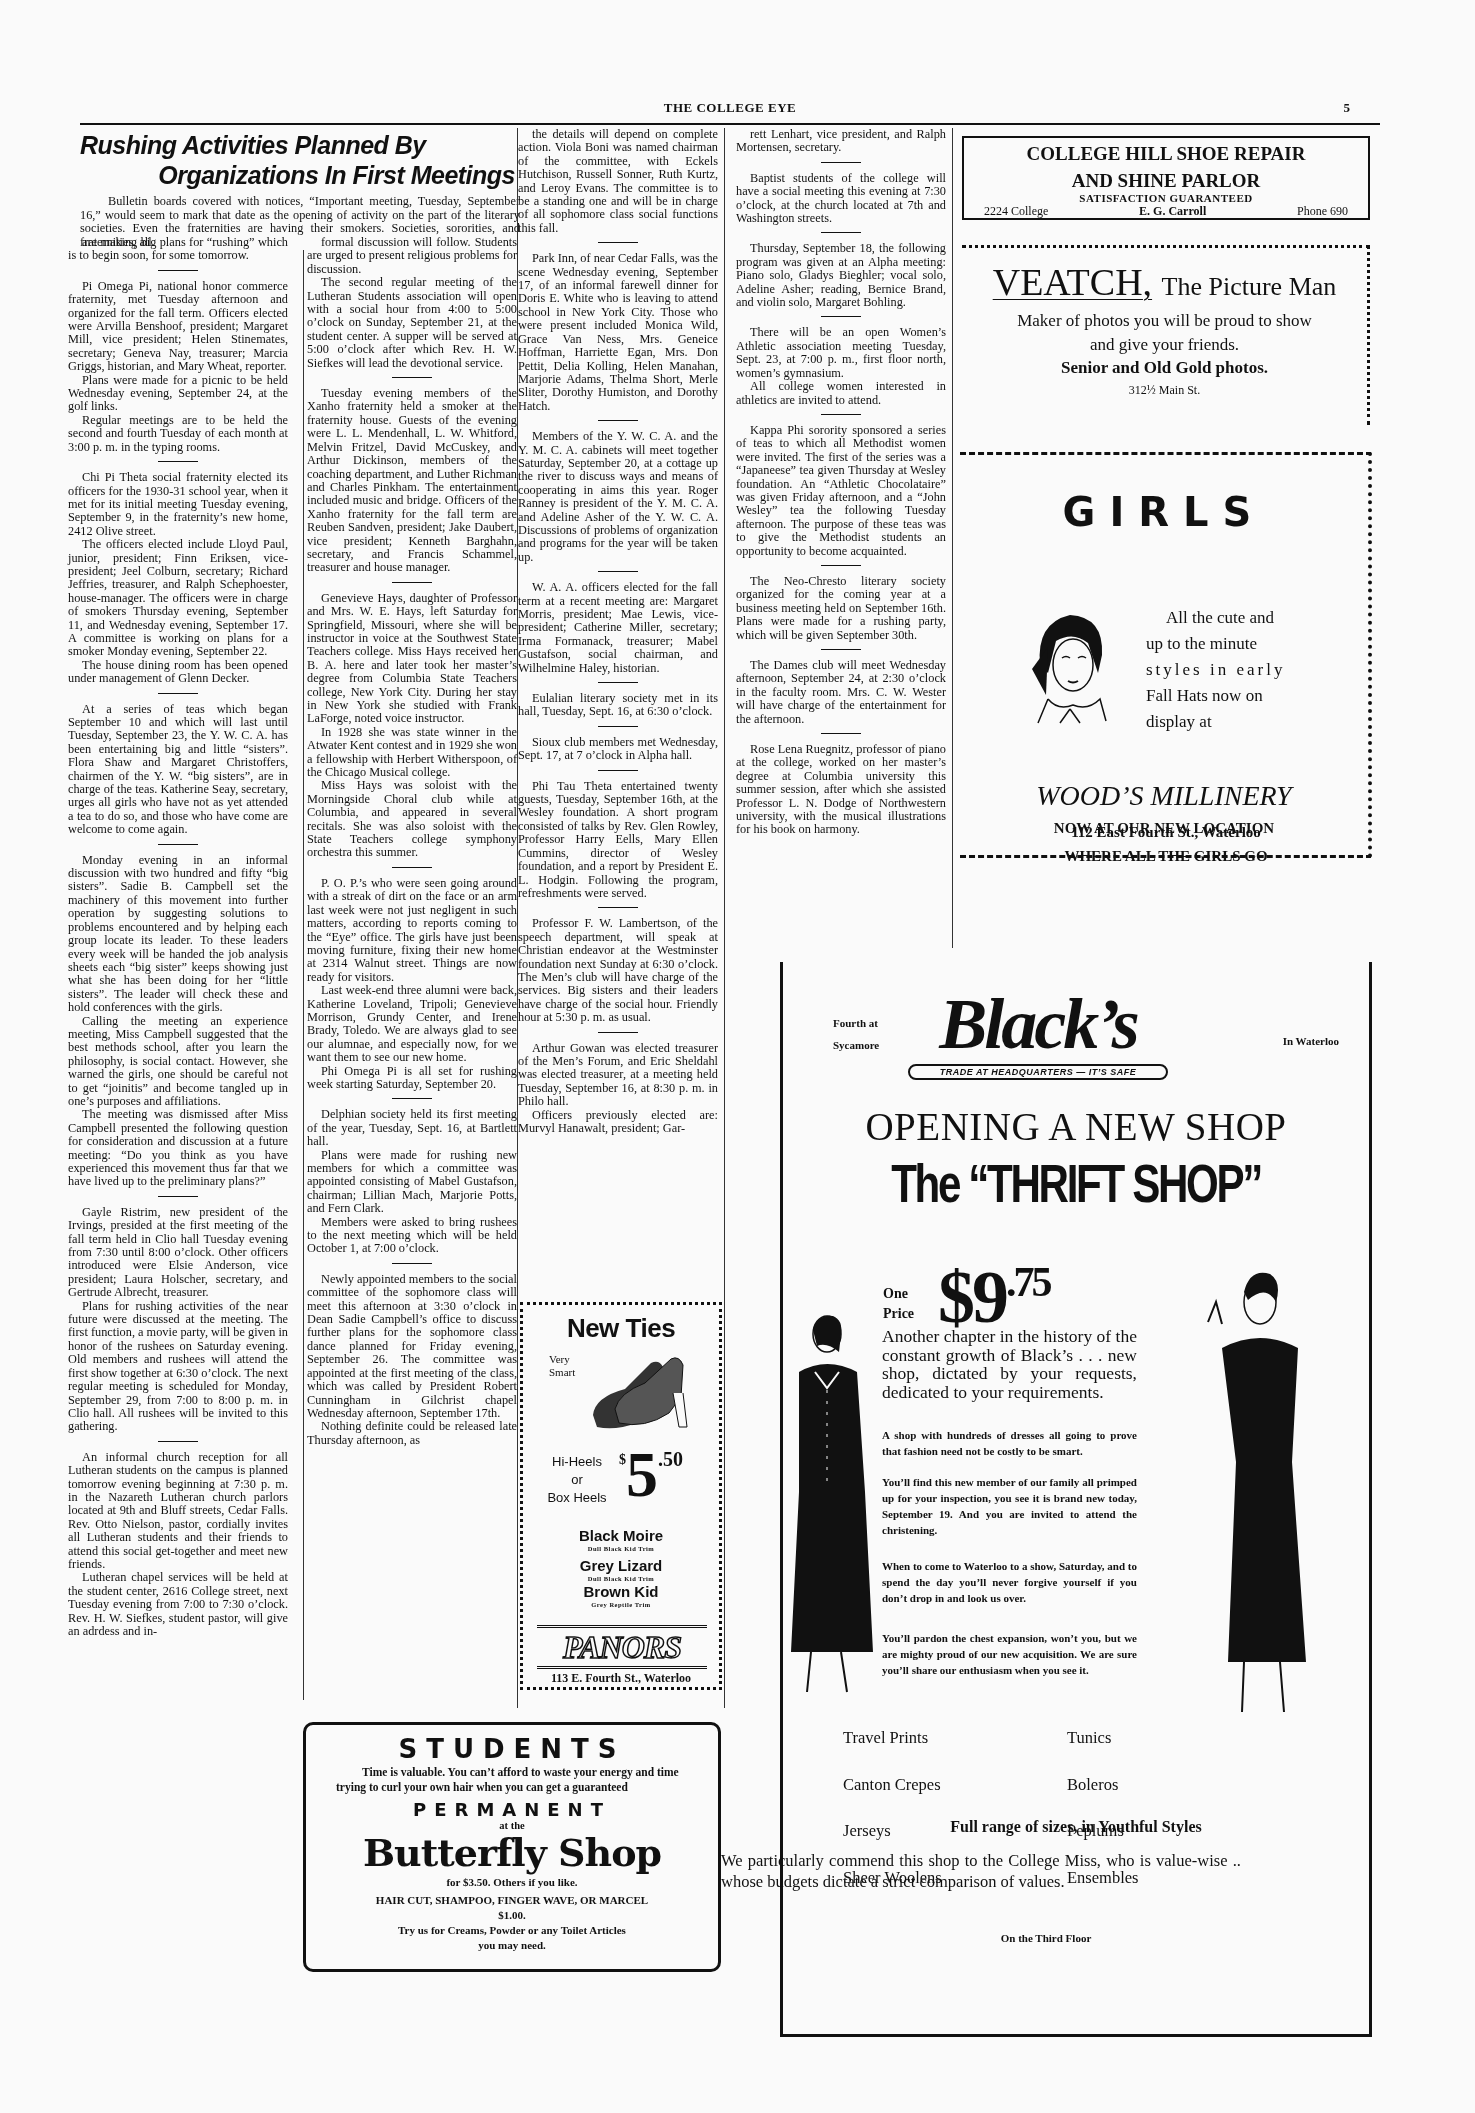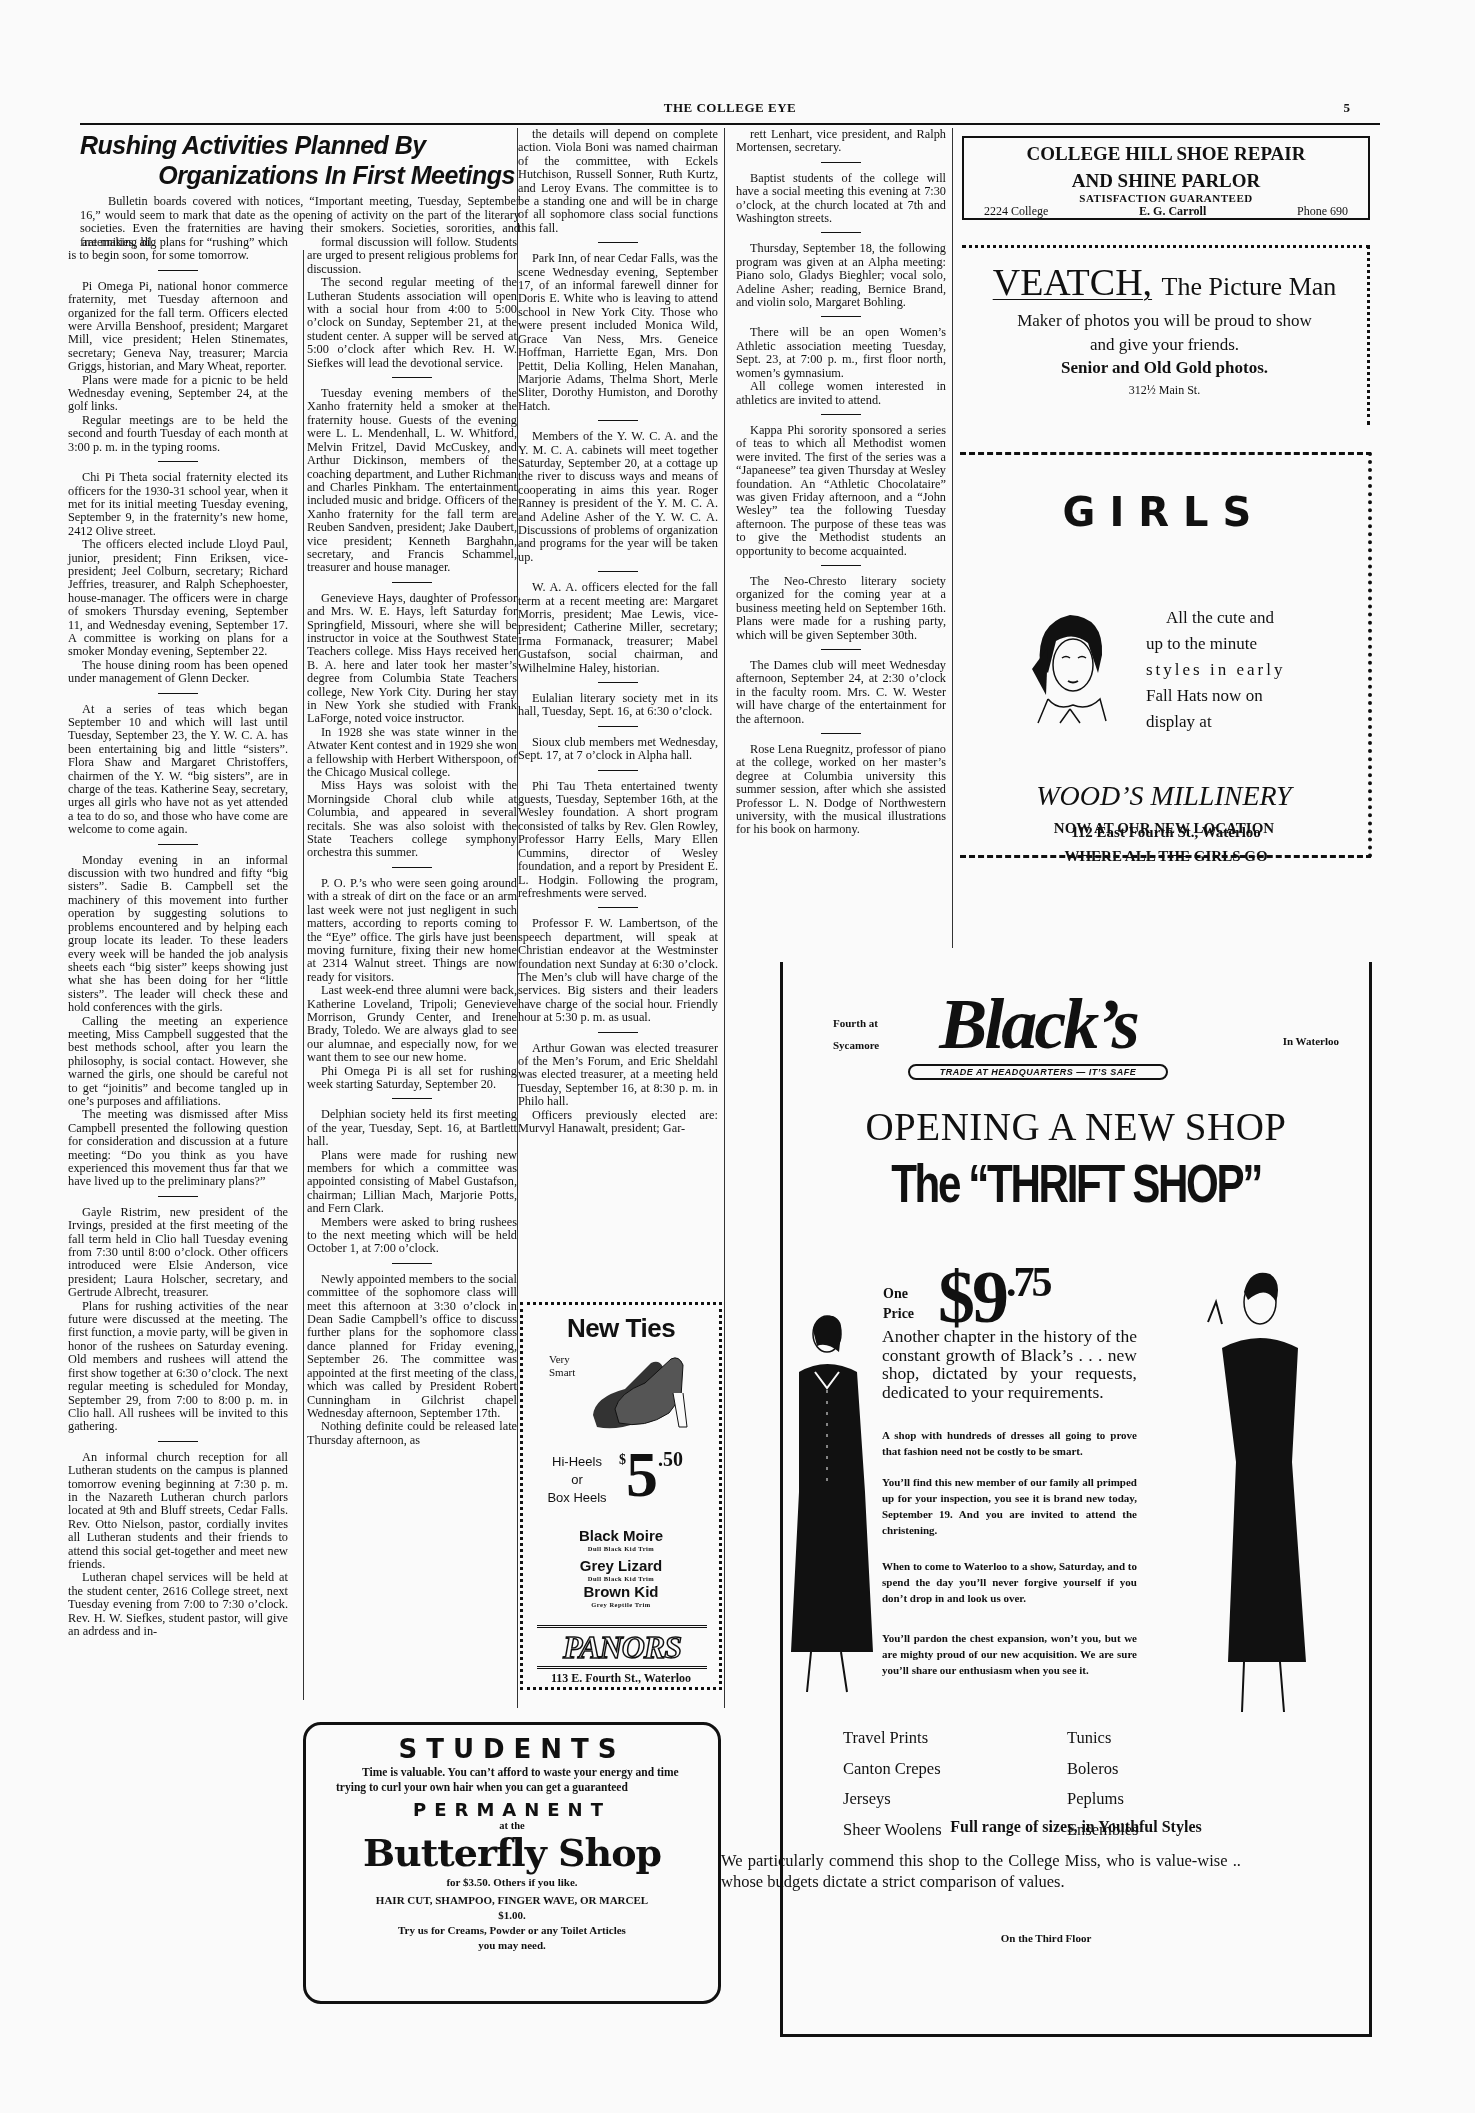--- a/index.html
+++ b/index.html
@@ -68,21 +68,21 @@
   .ad-blacks .price-lbl { position: absolute; top: 322px; left: 100px; font-weight: bold; font-size: 14px; line-height: 20px; }
   .ad-blacks .price { position: absolute; top: 293px; left: 155px; font-family: "Liberation Serif", serif; font-weight: bold; font-size: 74px; letter-spacing: -3px; }
   .ad-blacks .price sup { font-size: 42px; vertical-align: 26px; }
   .ad-blacks .intro { position: absolute; top: 365px; left: 99px; width: 255px; font-size: 17.5px; line-height: 18.5px; text-align: justify; }
   .ad-blacks .small { position: absolute; left: 99px; width: 255px; font-weight: bold; font-size: 11px; line-height: 16px; text-align: justify; }
   .ad-blacks .small.s1 { top: 465px; }
   .ad-blacks .small.s2 { top: 512px; }
   .ad-blacks .small.s3 { top: 596px; }
   .ad-blacks .small.s4 { top: 668px; }
   .ad-blacks .fig { position: absolute; }
-  .ad-blacks .items { position: absolute; top: 764px; left: 60px; width: 420px; display: grid; grid-template-columns: 224px 196px; row-gap: 7px; font-size: 16.5px; line-height: 23.5px; }
+  .ad-blacks .items { position: absolute; top: 764px; left: 60px; width: 420px; display: grid; grid-template-columns: 224px 196px; row-gap: 23px; font-size: 16.5px; line-height: 23.5px; }
   .ad-blacks .range { position: absolute; top: 856px; width: 100%; text-align: center; font-weight: bold; font-size: 16px; }
   .ad-blacks .commend { position: absolute; top: 888px; left: 0; width: 480px; font-size: 16.5px; line-height: 21px; text-align: justify; }
   .ad-blacks .floor { position: absolute; top: 970px; width: 100%; left: -30px; text-align: center; font-weight: bold; font-size: 11px; }
 
   
   .ad-ties { position: absolute; top: 1302px; left: 520px; width: 202px; height: 388px; border: 3px dotted #111; font-family: "Liberation Sans", sans-serif; text-align: center; }
   .ad-ties .h { font-weight: bold; font-size: 26px; margin-top: 8px; letter-spacing: -0.5px; }
   .ad-ties .vs { position: absolute; top: 48px; left: 26px; font-family: "Liberation Serif", serif; font-size: 11px; line-height: 13px; text-align: left; }
   .ad-ties .shoe { position: absolute; top: 48px; left: 62px; width: 110px; height: 80px; }
   .ad-ties .heels { position: absolute; top: 148px; left: 14px; font-size: 13px; line-height: 18px; text-align: center; width: 80px; }
@@ -90,21 +90,21 @@
   .ad-ties .p .d { font-size: 14px; vertical-align: 32px; }
   .ad-ties .p .n { font-size: 64px; line-height: 64px; }
   .ad-ties .p .c { font-size: 20px; vertical-align: 30px; }
   .ad-ties .opts { position: absolute; top: 222px; width: 100%; text-align: center; }
   .ad-ties .opts .o { font-size: 15px; font-weight: bold; line-height: 17px; }
   .ad-ties .opts .t { font-family: "Liberation Serif", serif; font-size: 6.5px; font-weight: bold; line-height: 9px; letter-spacing: 0.5px; }
   .ad-ties .brand { position: absolute; top: 320px; left: 14px; width: 170px; border-top: 3px double #111; border-bottom: 3px double #111; font-family: "Liberation Serif", serif; font-style: italic; font-weight: bold; font-size: 32px; line-height: 38px; color: #fafafa; -webkit-text-stroke: 1.5px #111; letter-spacing: -1px; }
   .ad-ties .addr { position: absolute; top: 366px; width: 100%; font-family: "Liberation Serif", serif; font-weight: bold; font-size: 12px; }
 
   
-  .ad-butterfly { position: absolute; top: 1722px; left: 303px; width: 418px; height: 282px; border: 3px solid #111; border-radius: 18px; text-align: center; font-family: "Liberation Serif", serif; }
+  .ad-butterfly { position: absolute; top: 1722px; left: 303px; width: 418px; height: 250px; border: 3px solid #111; border-radius: 10px; text-align: center; font-family: "Liberation Serif", serif; }
   .ad-butterfly .big { font-family: "DejaVu Sans", sans-serif; font-weight: bold; font-size: 26px; letter-spacing: 9px; margin-top: 8px; line-height: 32px; }
   .ad-butterfly .body { font-weight: bold; font-size: 11.5px; line-height: 15px; text-align: left; padding: 0 22px 0 30px; text-indent: 26px; }
   .ad-butterfly .perm { font-family: "DejaVu Sans", sans-serif; font-weight: bold; font-size: 18px; letter-spacing: 8px; margin-top: 4px; }
   .ad-butterfly .at { font-weight: bold; font-size: 10.5px; }
   .ad-butterfly .shop { font-family: "DejaVu Serif", serif; font-weight: bold; font-size: 38px; line-height: 44px; letter-spacing: -1px; }
   .ad-butterfly .l { font-weight: bold; font-size: 11px; line-height: 15px; }
 
   
   .dress { fill: #111; }
 </style>

